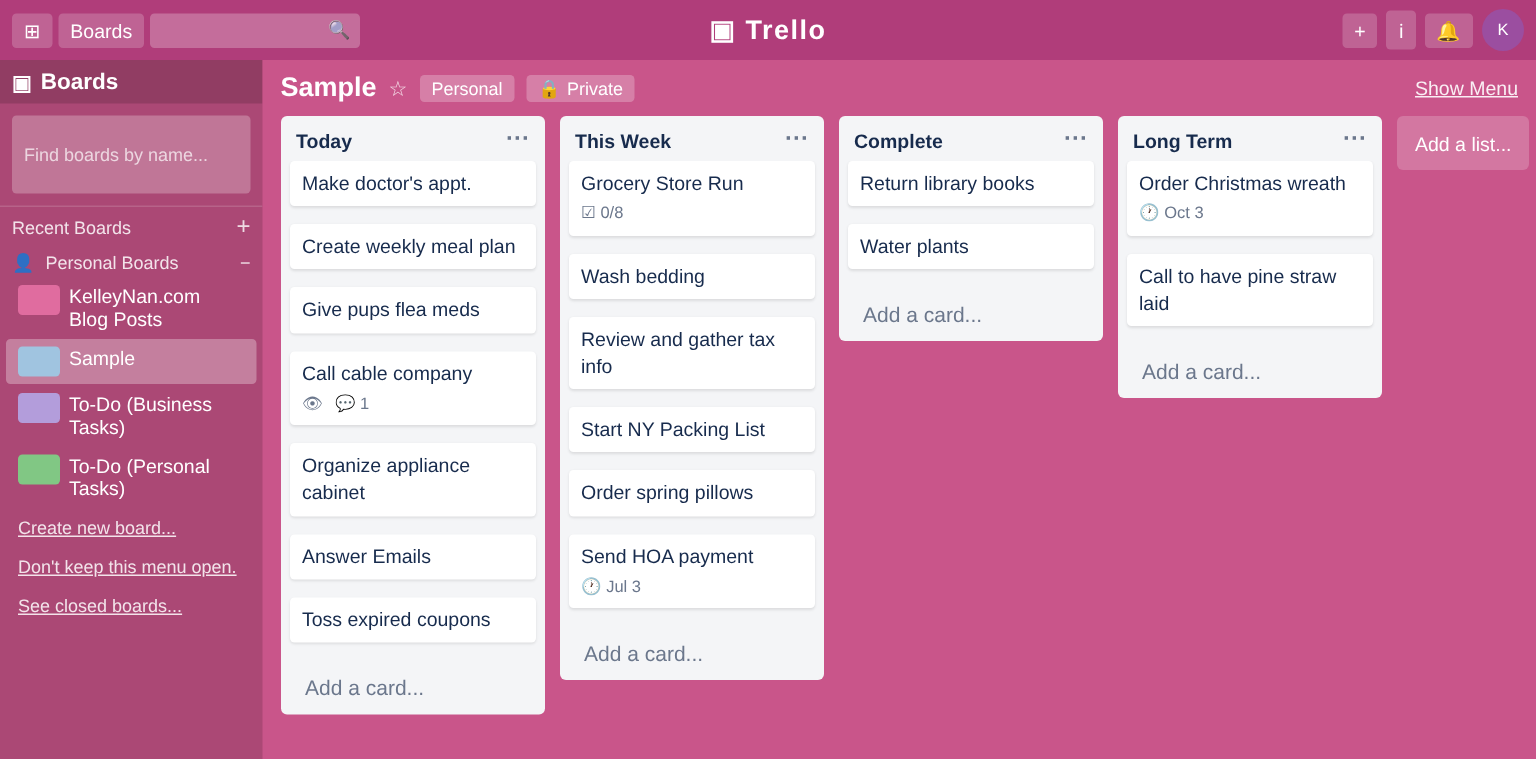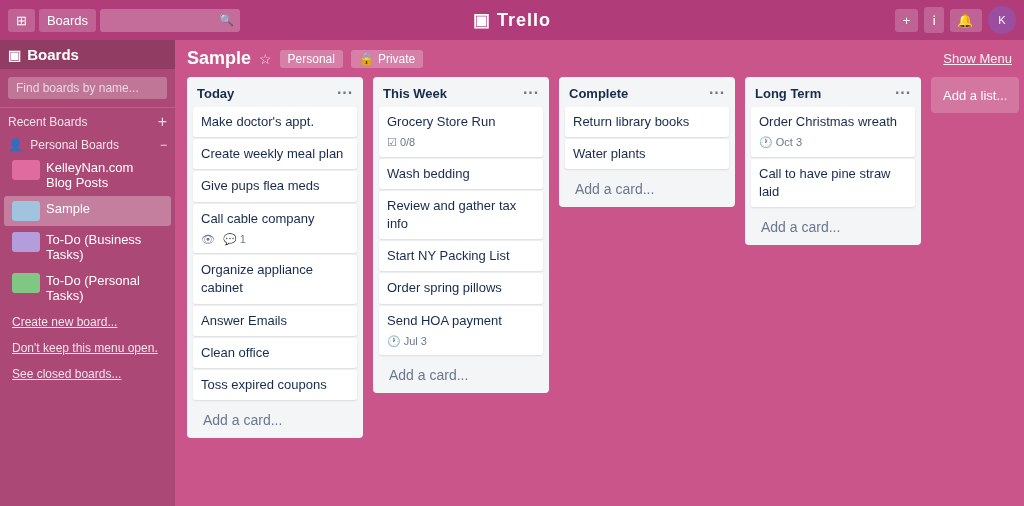--- a/index.html
+++ b/index.html
@@ -58,21 +58,21 @@
     }
     .sidebar-top {
       padding: 8px;
       border-bottom: 1px solid rgba(255,255,255,0.15);
     }
     .sidebar-search {
       width: 100%;
       background: rgba(255,255,255,0.25);
       border: none;
       border-radius: 3px;
-      padding: 4px 8px;
+      padding: 19px 8px;
       color: white;
       font-size: 12px;
       outline: none;
     }
     .sidebar-search::placeholder { color: rgba(255,255,255,0.7); }
     .sidebar-section-header {
       display: flex;
       align-items: center;
       justify-content: space-between;
       padding: 6px 8px 2px;
@@ -188,21 +188,21 @@
       font-weight: bold;
       font-size: 13px;
       color: #172b4d;
     }
     .list-menu { color: #6b778c; cursor: pointer; font-size: 16px; line-height: 1; }
     .list-cards { overflow-y: auto; padding: 0 6px; flex: 1; }
     .card {
       background: white;
       border-radius: 3px;
       padding: 6px 8px;
-      margin-bottom: 2px;
+      margin-bottom: 12px;
       box-shadow: 0 1px 2px rgba(0,0,0,0.1);
       cursor: pointer;
       font-size: 13px;
       color: #172b4d;
       line-height: 1.4;
     }
     .card-meta {
       display: flex;
       align-items: center;
       gap: 8px;
@@ -360,21 +360,20 @@
           <div class="list-cards">
             <div class="card"><span>Make doctor's appt.</span></div>
             <div class="card"><span>Create weekly meal plan</span></div>
             <div class="card"><span>Give pups flea meds</span></div>
             <div class="card"><span>Call cable company</span><div class="card-meta">
                 <span class="card-meta-item">👁 </span>
                 <span class="card-meta-item">💬 1</span>
               </div></div>
             <div class="card"><span>Organize appliance cabinet</span></div>
             <div class="card"><span>Answer Emails</span></div>
-            <div class="card"><span>Clean office</span></div>
             <div class="card"><span>Toss expired coupons</span></div>
           </div>
           <div class="add-card-btn">Add a card...</div>
         </div>
         <div class="list">
           <div class="list-header">
             <span>This Week</span>
             <span class="list-menu">···</span>
           </div>
           <div class="list-cards">

